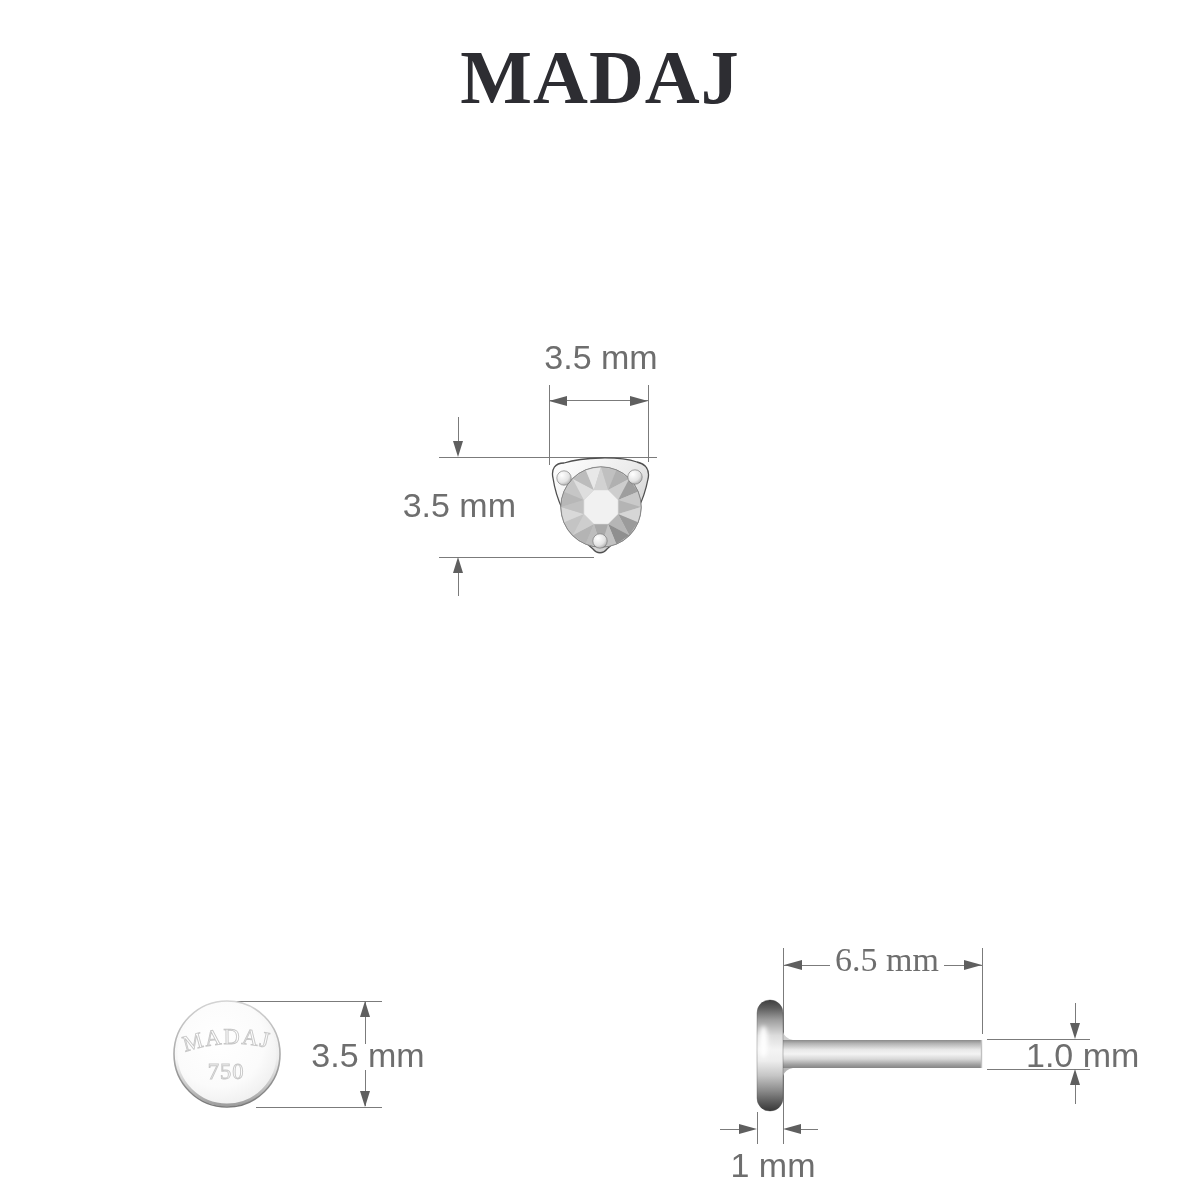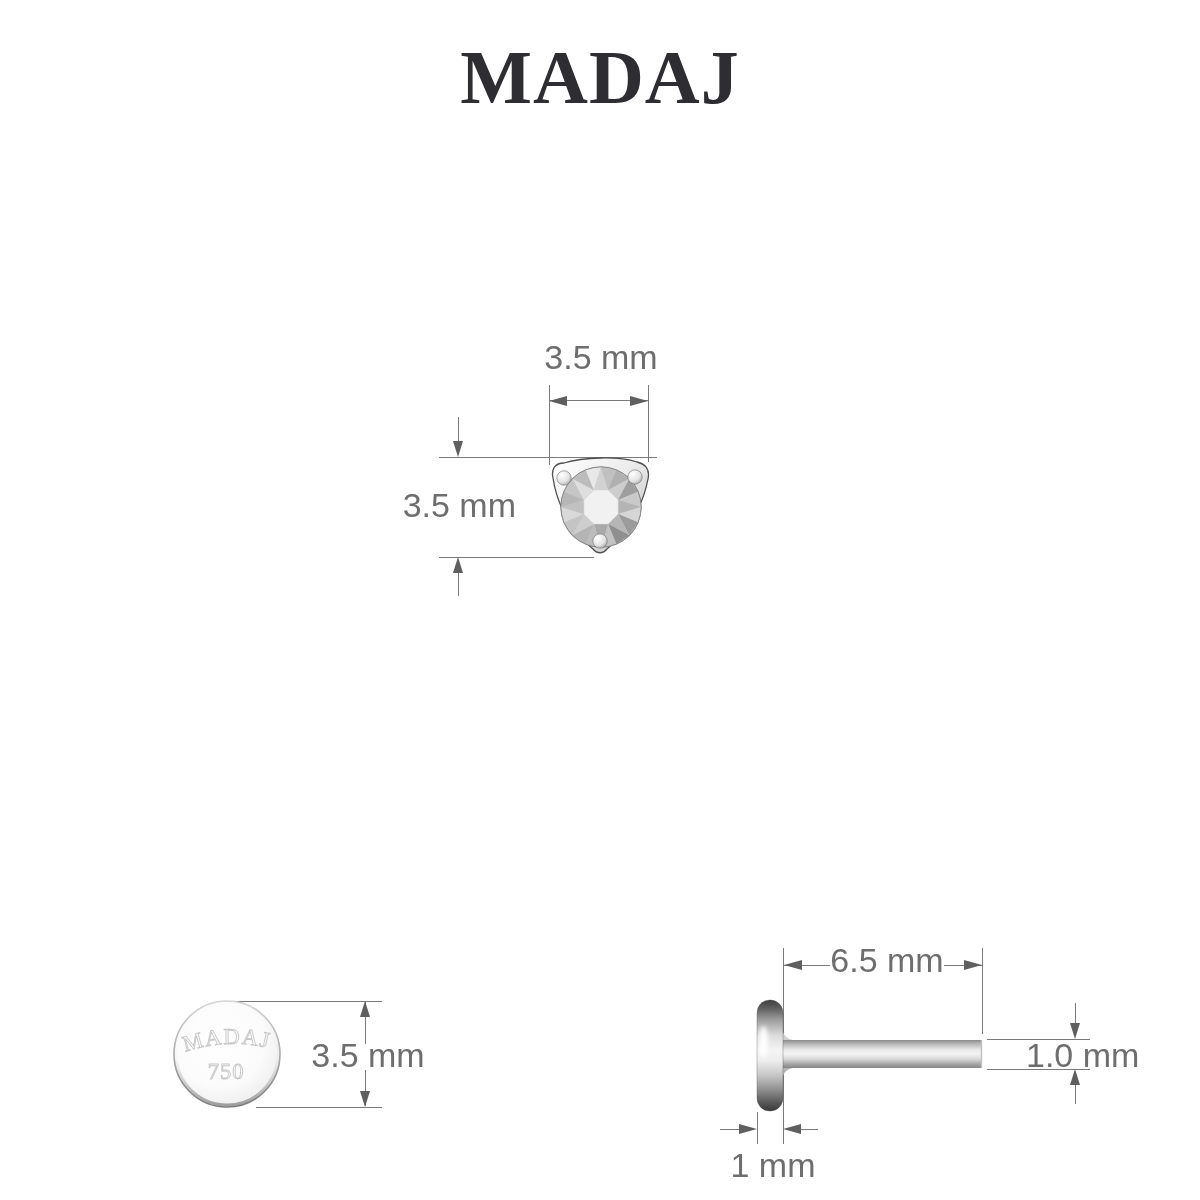--- a/index.html
+++ b/index.html
@@ -142,21 +142,21 @@
       <circle cx="57" cy="57" r="51" fill="none" stroke="url(#rimsh)" stroke-width="3"></circle>
     </g>
     <g font-family="Liberation Serif, serif" fill="none" stroke="#c7c7c7" stroke-width="0.9">
       <text font-size="22.5" letter-spacing="1.5">
         <textPath href="#arcM" startOffset="50%" text-anchor="middle">MADAJ</textPath>
       </text>
       <text x="56" y="82" text-anchor="middle" font-size="22.5" letter-spacing="1">750</text>
     </g>
   </svg>
 
-  <div class="dim-label ta-c" style="left:787px; top:943px; width:200px;">6.5 mm</div>
+  <div class="dim-label ta-c" style="left:787px; top:943px; width:200px;font-family:Liberation Serif, serif;">6.5 mm</div>
   <div class="hline" style="left:784px; top:965px; width:46px;"></div>
   <div class="hline" style="left:944px; top:965px; width:38px;"></div>
   <div class="arr arr-left" style="left:784px; top:960px;"></div>
   <div class="arr arr-right" style="left:964px; top:960px;"></div>
   <div class="vline" style="left:783px; top:948px; height:196px;"></div>
   <div class="vline" style="left:982px; top:948px; height:86px;"></div>
 
   <div class="hline" style="left:987px; top:1039px; width:103px;"></div>
   <div class="hline" style="left:987px; top:1069px; width:103px;"></div>
   <div class="vline" style="left:1075px; top:1003px; height:22px;"></div>

